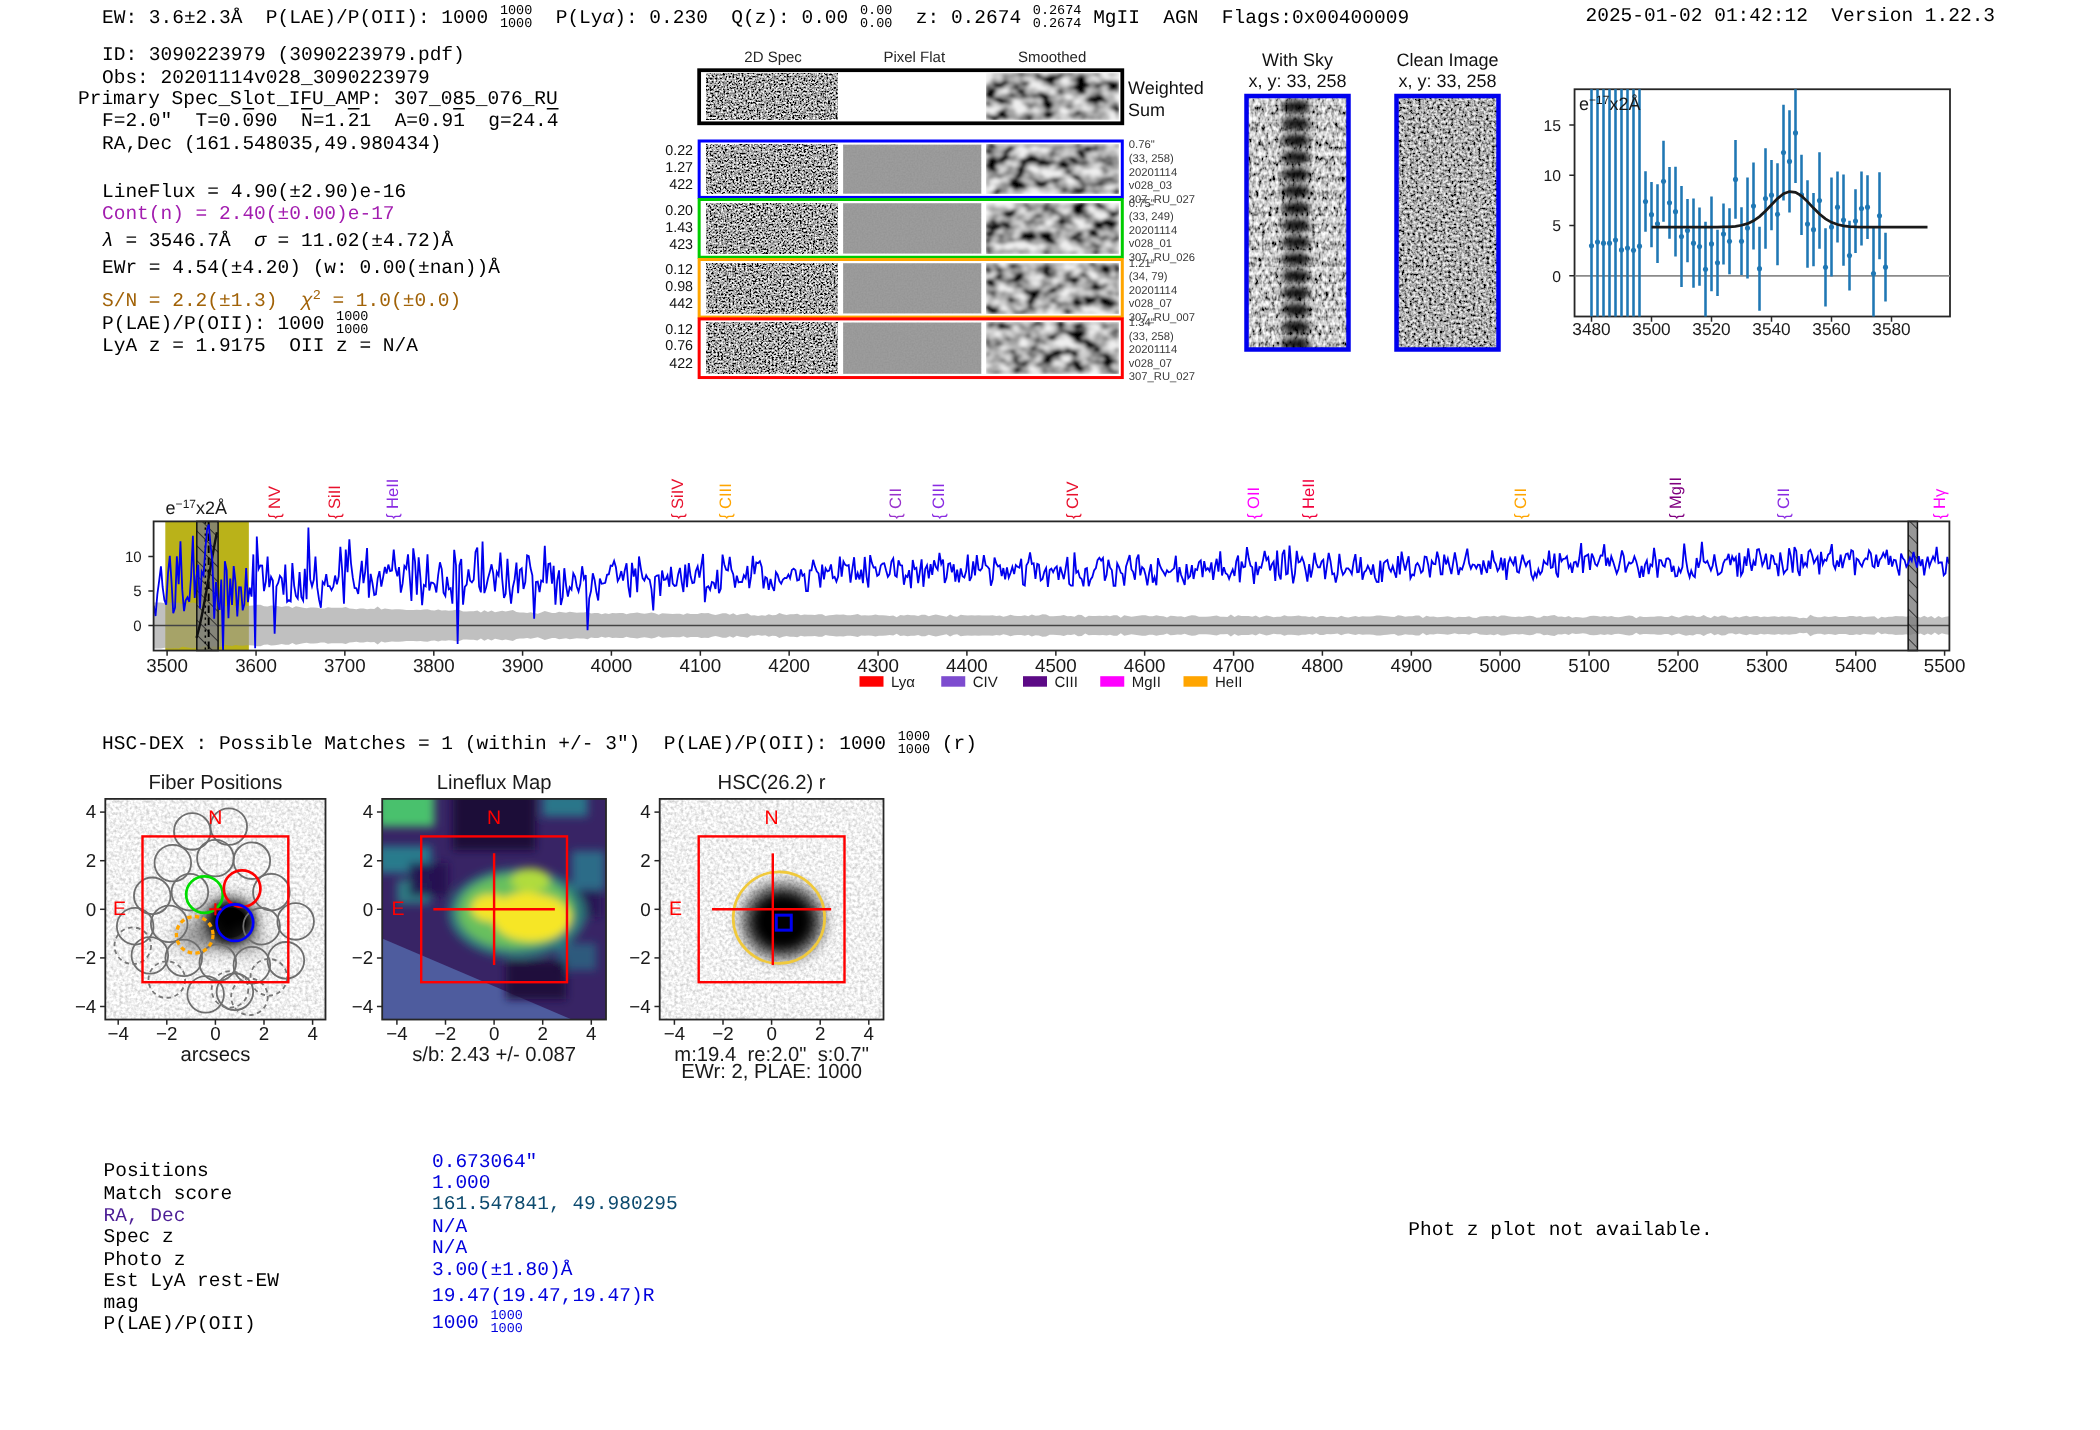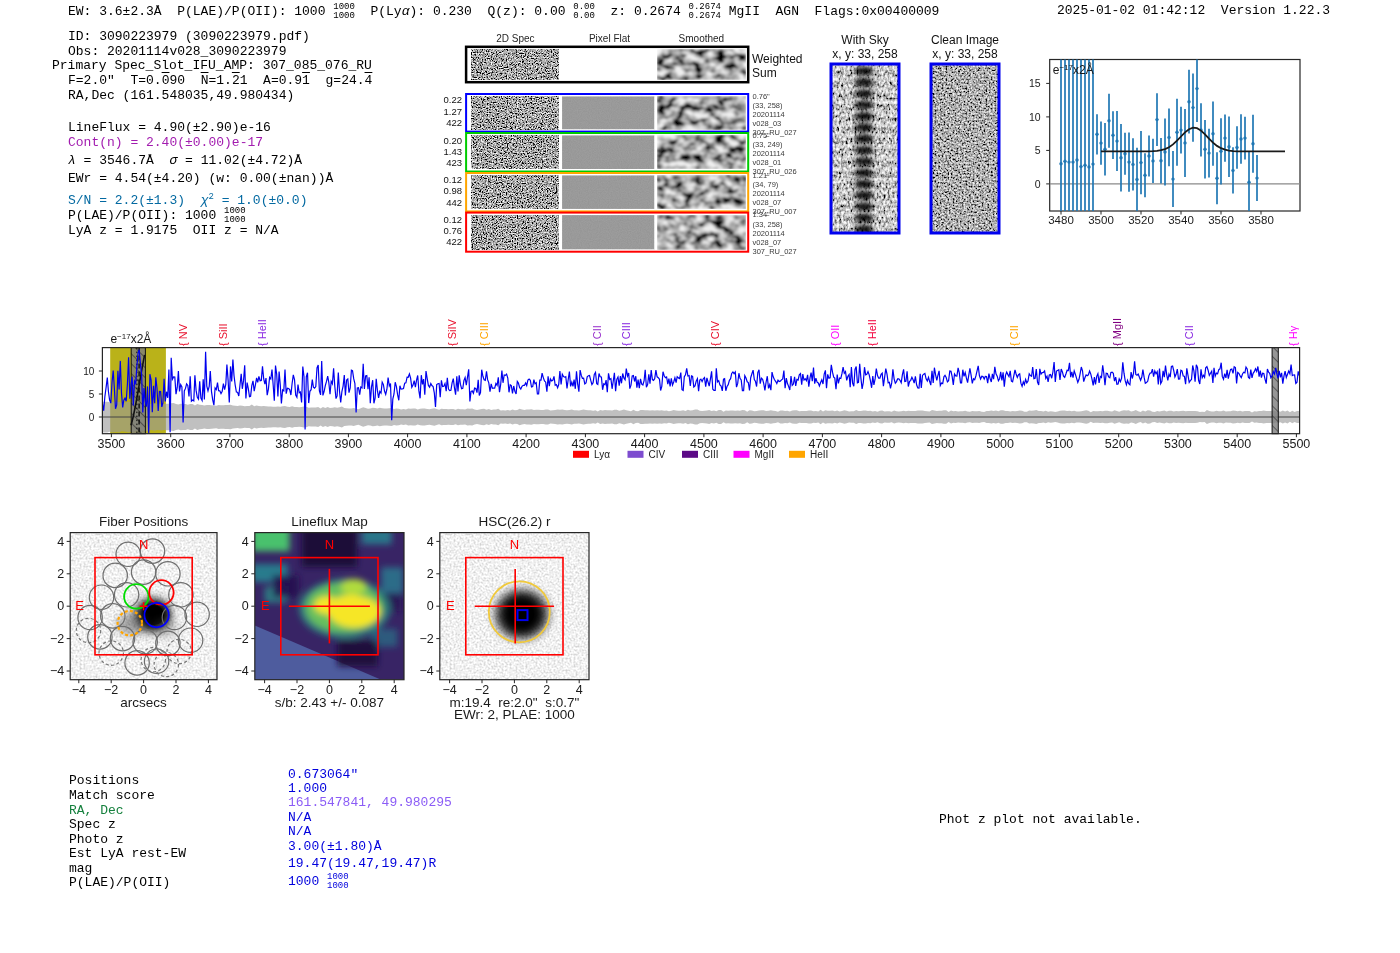--- a/index.html
+++ b/index.html
@@ -11,21 +11,21 @@
 <div style="position:absolute;left:1057px;top:2.9px;font:13px/16px 'Liberation Mono',monospace;color:#000;white-space:pre;">2025-01-02 01:42:12  Version 1.22.3</div>
 <div style="position:absolute;left:68px;top:29.4px;font:13px/16px 'Liberation Mono',monospace;color:#000;white-space:pre;">ID: 3090223979 (3090223979.pdf)</div>
 <div style="position:absolute;left:68px;top:43.9px;font:13px/16px 'Liberation Mono',monospace;color:#000;white-space:pre;">Obs: 20201114v028_3090223979</div>
 <div style="position:absolute;left:52px;top:58.4px;font:13px/16px 'Liberation Mono',monospace;color:#000;white-space:pre;">Primary Spec_Slot_IFU_AMP: 307_085_076_RU</div>
 <div style="position:absolute;left:68px;top:73.4px;font:13px/16px 'Liberation Mono',monospace;color:#000;white-space:pre;">F=2.0"  T=0.<span style="text-decoration:overline">0</span>90  <span style="text-decoration:overline">N</span>=1.<span style="text-decoration:overline">2</span>1  A=0.9<span style="text-decoration:overline">1</span>  g=24.<span style="text-decoration:overline">4</span></div>
 <div style="position:absolute;left:68px;top:87.9px;font:13px/16px 'Liberation Mono',monospace;color:#000;white-space:pre;">RA,Dec (161.548035,49.980434)</div>
 <div style="position:absolute;left:68px;top:104.9px;font:13px/16px 'Liberation Mono',monospace;color:#000;white-space:pre;margin-top:48px;"><i>λ</i> = 3546.7Å  <i>σ</i> = 11.02(±4.72)Å</div>
 <div style="position:absolute;left:68px;top:120.4px;font:13px/16px 'Liberation Mono',monospace;color:#000;white-space:pre;">LineFlux = 4.90(±2.90)e-16</div>
 <div style="position:absolute;left:68px;top:135.4px;font:13px/16px 'Liberation Mono',monospace;color:#a21caf;white-space:pre;">Cont(n) = 2.40(±0.00)e-17</div>
 <div style="position:absolute;left:68px;top:170.9px;font:13px/16px 'Liberation Mono',monospace;color:#000;white-space:pre;">EWr = 4.54(±4.20) (w: 0.00(±nan))Å</div>
-<div style="position:absolute;left:68px;top:188.9px;font:13px/16px 'Liberation Mono',monospace;color:#0369a1;white-space:pre;">S/N = 2.2(±1.3)  <i>χ</i><sup style="font-size:9px">2</sup> = 1.0(±0.0)</div>
+<div style="position:absolute;left:68px;top:188.9px;font:13px/16px 'Liberation Mono',monospace;color:#a16207;white-space:pre;">S/N = 2.2(±1.3)  <i>χ</i><sup style="font-size:9px">2</sup> = 1.0(±0.0)</div>
 <div style="position:absolute;left:68px;top:206.9px;font:13px/16px 'Liberation Mono',monospace;color:#000;white-space:pre;">P(LAE)/P(OII): 1000 <span style="display:inline-block;vertical-align:-3px;font-size:9px;line-height:9px;letter-spacing:0">1000<br>1000</span></div>
 <div style="position:absolute;left:68px;top:222.9px;font:13px/16px 'Liberation Mono',monospace;color:#000;white-space:pre;">LyA z = 1.9175  OII z = N/A</div>
 <svg width="0" height="0" style="position:absolute">
 <defs>
 <filter id="nSharp" x="0%" y="0%" width="100%" height="100%">
  <feTurbulence type="fractalNoise" baseFrequency="0.8" numOctaves="2" seed="11"></feTurbulence>
  <feColorMatrix type="matrix" values="0 0 0 0 0  0 0 0 0 0  0 0 0 0 0  1.8 0 0 0 -0.35"></feColorMatrix>
  <feColorMatrix type="matrix" values="0 0 0 -1.3 1.10  0 0 0 -1.3 1.10  0 0 0 -1.3 1.10  0 0 0 0 1"></feColorMatrix>
 </filter>
 <filter id="nFlat" x="0%" y="0%" width="100%" height="100%">
@@ -397,20 +397,21 @@
       <text x="539.0" y="160" font-size="10" fill="#1a1a1a">Lyα</text>
       <rect x="572.5" y="152.8" width="16" height="7" fill="#7d4ccf"></rect>
       <text x="593.5" y="160" font-size="10" fill="#1a1a1a">CIV</text>
       <rect x="627.0" y="152.8" width="16" height="7" fill="#5c0a86"></rect>
       <text x="648.0" y="160" font-size="10" fill="#1a1a1a">CIII</text>
       <rect x="678.5" y="152.8" width="16" height="7" fill="#ff00ff"></rect>
       <text x="699.5" y="160" font-size="10" fill="#1a1a1a">MgII</text>
       <rect x="734.0" y="152.8" width="16" height="7" fill="#ffa500"></rect>
       <text x="755.0" y="160" font-size="10" fill="#1a1a1a">HeII</text>
     </svg>
+<div style="position:absolute;left:68px;top:486.5px;font:13px/16px 'Liberation Mono',monospace;color:#000;white-space:pre;">HSC-DEX : Possible Matches = 1 (within +/- 3")  P(LAE)/P(OII): 1000 <span style="display:inline-block;vertical-align:-3px;font-size:9px;line-height:9px;letter-spacing:0">1000<br>1000</span> (r)</div>
 <svg style="position:absolute;left:38px;top:506px" width="202" height="216" font-family="'Liberation Sans',sans-serif">
       <rect x="32.2" y="26.6" width="146.8" height="147.1" fill="#efefef" filter="url(#nLight)"></rect>
       <ellipse cx="114.5" cy="109.1" rx="20" ry="18" fill="#222" opacity="0.65" filter="url(#blur5)"></ellipse>
       <ellipse cx="115.6" cy="109.1" rx="15" ry="14" fill="#000" opacity="0.95" filter="url(#blur3)"></ellipse>
       <ellipse cx="115.6" cy="109.1" rx="10.5" ry="10" fill="#000"></ellipse>
       <ellipse cx="93.4" cy="118.8" rx="15" ry="11" fill="#444" opacity="0.45" filter="url(#blur5)"></ellipse>
       <ellipse cx="127.5" cy="122.8" rx="13" ry="9" fill="#666" opacity="0.3" filter="url(#blur5)"></ellipse>
       <circle cx="90.2" cy="48.3" r="12.2" fill="none" stroke="#6e6e6e" stroke-width="1.2"></circle>
       <circle cx="114.5" cy="45.1" r="12.2" fill="none" stroke="#6e6e6e" stroke-width="1.2"></circle>
       <circle cx="77.2" cy="69.4" r="12.2" fill="none" stroke="#6e6e6e" stroke-width="1.2"></circle>
@@ -554,27 +555,27 @@
       <text x="25.8" y="72.0" font-size="12.5" fill="#1a1a1a" text-anchor="end">2</text>
       <line x1="171.2" x2="171.2" y1="173.7" y2="177.2" stroke="#262626" stroke-width="1"></line>
       <text x="171.2" y="187.5" font-size="12.5" fill="#1a1a1a" text-anchor="middle">4</text>
       <line x1="28.3" x2="31.8" y1="35.4" y2="35.4" stroke="#262626" stroke-width="1"></line>
       <text x="25.8" y="39.6" font-size="12.5" fill="#1a1a1a" text-anchor="end">4</text>
       <text x="106.4" y="201.4" font-size="13.5" fill="#1a1a1a" text-anchor="middle">m:19.4&nbsp;&nbsp;re:2.0"&nbsp;&nbsp;s:0.7"</text>
       <text x="106.4" y="212.7" font-size="13.5" fill="#1a1a1a" text-anchor="middle">EWr: 2, PLAE: 1000</text>
     </svg>
 <div style="position:absolute;left:69px;top:773.4px;font:13px/16px 'Liberation Mono',monospace;color:#000;white-space:pre;">Positions</div>
 <div style="position:absolute;left:69px;top:787.8px;font:13px/16px 'Liberation Mono',monospace;color:#000;white-space:pre;">Match score</div>
-<div style="position:absolute;left:69px;top:802.5px;font:13px/16px 'Liberation Mono',monospace;color:#15803d;white-space:pre;">RA, Dec</div>
+<div style="position:absolute;left:69px;top:802.5px;font:13px/16px 'Liberation Mono',monospace;color:#4c1d95;white-space:pre;">RA, Dec</div>
 <div style="position:absolute;left:69px;top:816.9px;font:13px/16px 'Liberation Mono',monospace;color:#000;white-space:pre;">Spec z</div>
 <div style="position:absolute;left:69px;top:831.6px;font:13px/16px 'Liberation Mono',monospace;color:#000;white-space:pre;">Photo z</div>
 <div style="position:absolute;left:69px;top:846.0px;font:13px/16px 'Liberation Mono',monospace;color:#000;white-space:pre;">Est LyA rest-EW</div>
 <div style="position:absolute;left:69px;top:860.7px;font:13px/16px 'Liberation Mono',monospace;color:#000;white-space:pre;text-align:center;">mag</div>
 <div style="position:absolute;left:69px;top:875.1px;font:13px/16px 'Liberation Mono',monospace;color:#000;white-space:pre;">P(LAE)/P(OII)</div>
 <div style="position:absolute;left:288px;top:766.8px;font:13px/16px 'Liberation Mono',monospace;color:#0000dd;white-space:pre;">0.673064"</div>
 <div style="position:absolute;left:288px;top:781.2px;font:13px/16px 'Liberation Mono',monospace;color:#0000dd;white-space:pre;">1.000</div>
-<div style="position:absolute;left:288px;top:795.0px;font:13px/16px 'Liberation Mono',monospace;color:#8b5cf6;white-space:pre;text-align:right;">161.547841, 49.980295</div>
+<div style="position:absolute;left:288px;top:795.0px;font:13px/16px 'Liberation Mono',monospace;color:#0c4a6e;white-space:pre;text-align:right;">161.547841, 49.980295</div>
 <div style="position:absolute;left:288px;top:809.7px;font:13px/16px 'Liberation Mono',monospace;color:#0000dd;white-space:pre;">N/A</div>
 <div style="position:absolute;left:288px;top:824.1px;font:13px/16px 'Liberation Mono',monospace;color:#0000dd;white-space:pre;">N/A</div>
 <div style="position:absolute;left:288px;top:838.8px;font:13px/16px 'Liberation Mono',monospace;color:#0000dd;white-space:pre;">3.00(±1.80)Å</div>
 <div style="position:absolute;left:288px;top:855.9px;font:13px/16px 'Liberation Mono',monospace;color:#0000dd;white-space:pre;">19.47(19.47,19.47)R</div>
 <div style="position:absolute;left:288px;top:873.0px;font:13px/16px 'Liberation Mono',monospace;color:#0000dd;white-space:pre;">1000 <span style="display:inline-block;vertical-align:-3px;font-size:9px;line-height:9px;letter-spacing:0">1000<br>1000</span></div>
 <div style="position:absolute;left:938.9px;top:812.3px;font:13px/16px 'Liberation Mono',monospace;color:#000;white-space:pre;">Phot z plot not available.</div>
 </div>
 </body></html>

